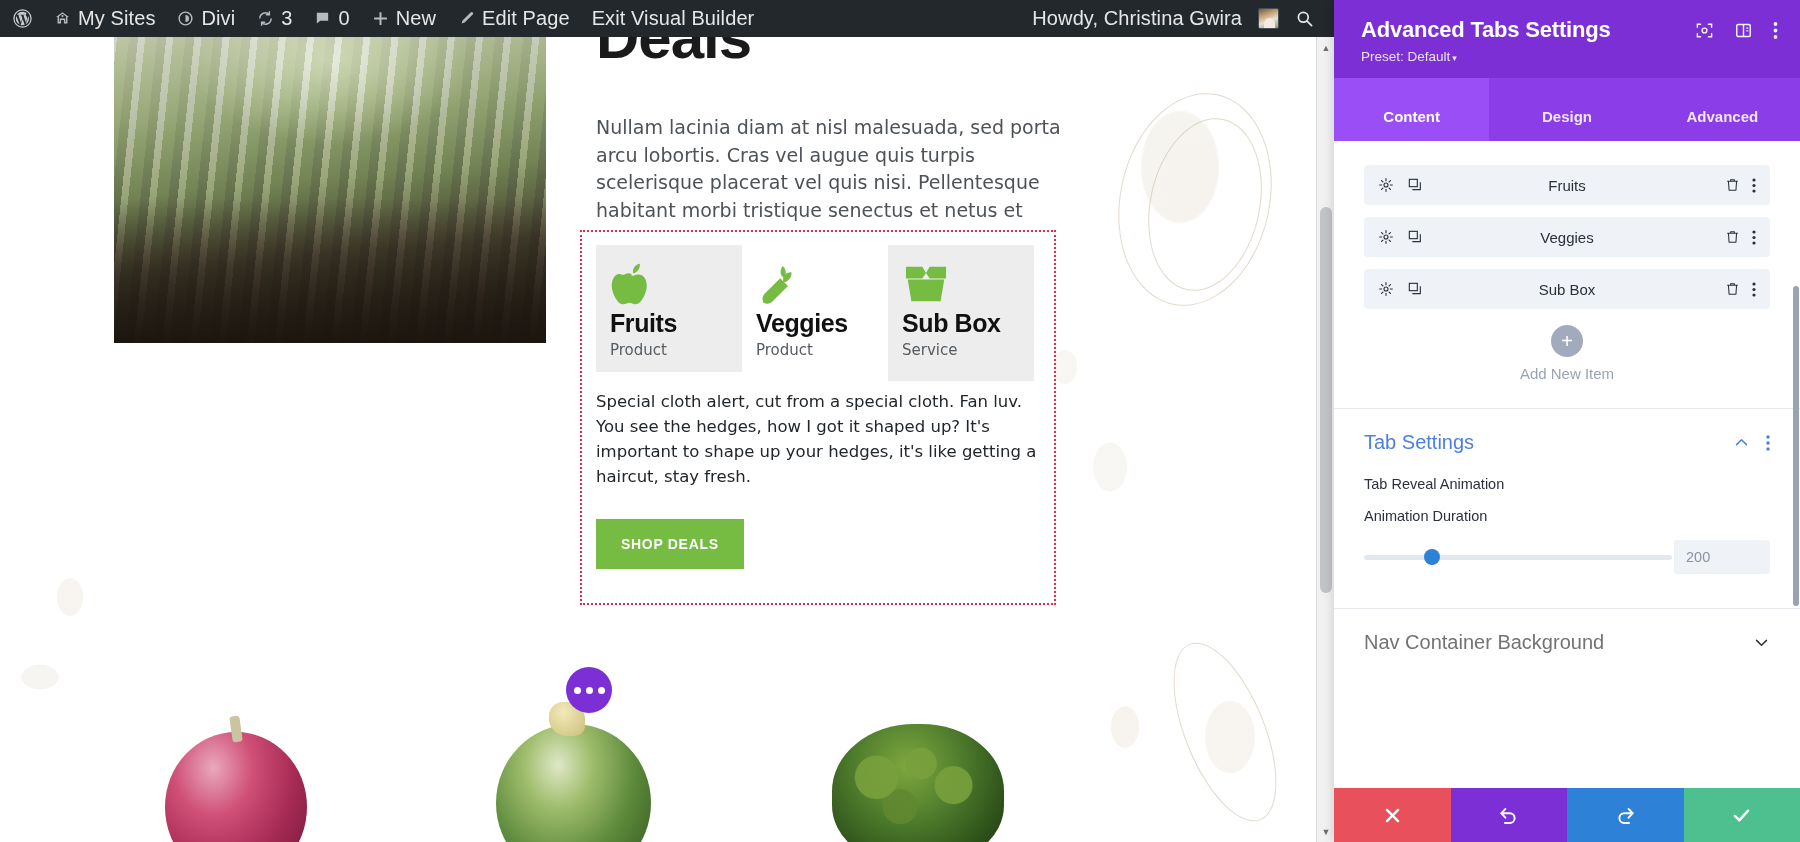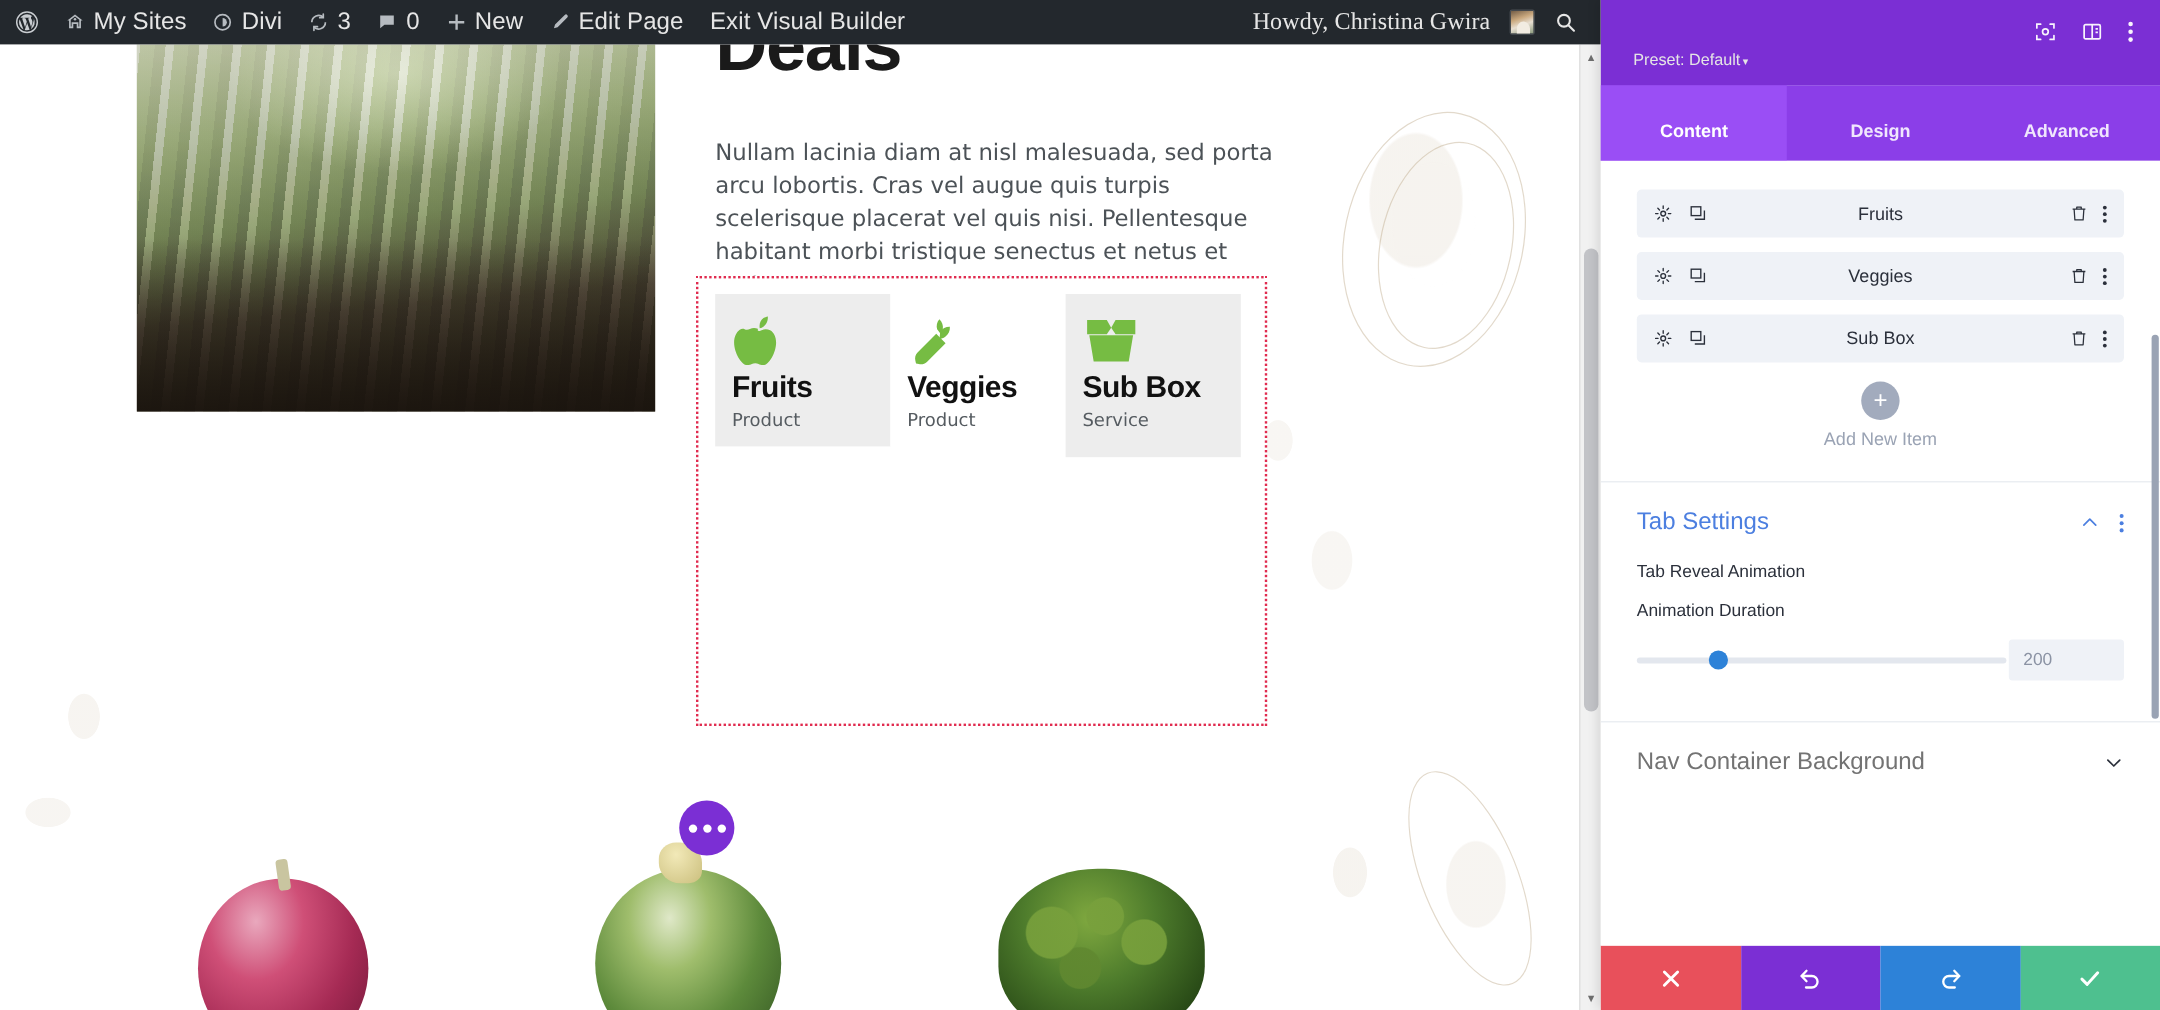--- a/index.html
+++ b/index.html
@@ -21,21 +21,21 @@
     z-index: 40;
   }
   .ab-item {
     display: flex; align-items: center; gap: 7px;
     padding: 0 11px; height: 37px;
     color: #e6e6e6; white-space: nowrap;
   }
   .ab-item .ab-label { font-size: 20px; letter-spacing: .1px; }
   .ab-logo { padding-left: 12px; padding-right: 10px; }
   .ab-spacer { flex: 1 1 auto; }
-  .ab-right { display: flex; align-items: center; gap: 0; padding-right: 6px; font-family: Liberation Serif, serif; }
+  .ab-right { display: flex; align-items: center; gap: 0; padding-right: 6px; }
   .ab-avatar {
     width: 21px; height: 21px; border-radius: 2px;
     background: linear-gradient(160deg,#6f5a44 0%,#c9a87e 35%,#e8dfd2 60%,#8a9a7c 100%);
     border: 1px solid #4a4f54; margin-left: 9px;
     overflow: hidden; position: relative; flex: none;
   }
   .ab-avatar:after {
     content:""; position:absolute; left:5px; top:9px;
     width:11px; height:12px; border-radius:50% 50% 0 0;
     background:#f2ece2;
@@ -463,20 +463,24 @@
             <path d="M48 4H30l-4 7 4 6h18Z"></path>
             <path d="M6 18h40l-4 24H10Z"></path>
           </svg>
         </div>
         <div class="tab-title">Sub Box</div>
         <div class="tab-sub">Service</div>
       </div>
 
     </div>
 
+    <div id="tab-body">
+      <p id="tab-body-text">Special cloth alert, cut from a special cloth. Fan luv. You see the hedges, how I got it shaped up? It's important to shape up your hedges, it's like getting a haircut, stay fresh.</p>
+      <button id="shop-deals-btn">SHOP DEALS</button>
+    </div>
   </div>
 
   <div id="produce-strip">
     <div class="produce" id="onion"></div>
     <div class="produce" id="zucchini"></div>
     <div class="produce" id="broccoli"></div>
   </div>
 
   <button id="fab">
     <span></span>
@@ -488,20 +492,21 @@
     <div class="sb-arrow" style="top:2px;">▲</div>
     <div class="thumb" style="top:170px;"></div>
     <div class="sb-arrow" style="bottom:2px;">▼</div>
   </div>
 </div>
 
 <aside id="settings-panel">
 
   <div id="panel-header">
     <div id="panel-title-row">
+      <div id="panel-title">Advanced Tabs Settings</div>
       <div id="panel-header-actions">
         <span class="hdr-icon">
           <svg class="ic" width="19" height="19" viewBox="0 0 24 24" fill="none" stroke="#fff" stroke-width="1.8">
             <path d="M3 8V4h4M17 4h4v4M21 16v4h-4M7 20H3v-4" stroke-linecap="round"></path>
             <circle cx="12" cy="12" r="3"></circle>
           </svg>
         </span>
         <span class="hdr-icon">
           <svg class="ic" width="19" height="19" viewBox="0 0 24 24" fill="none" stroke="#fff" stroke-width="1.8">
             <rect x="3.5" y="4.5" width="17" height="15" rx="1.5"></rect>

